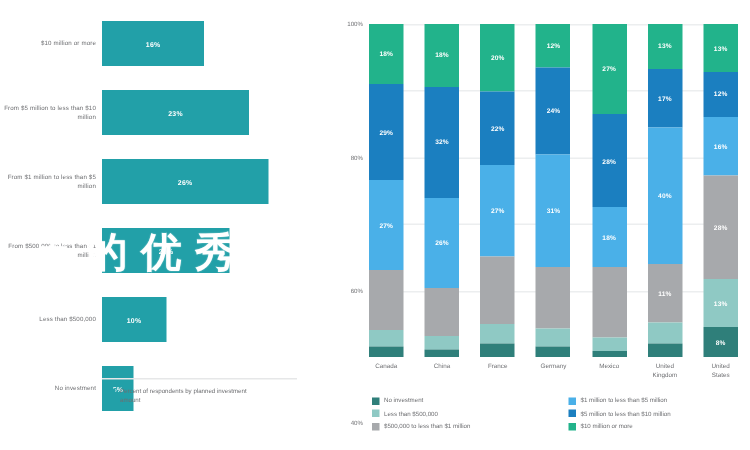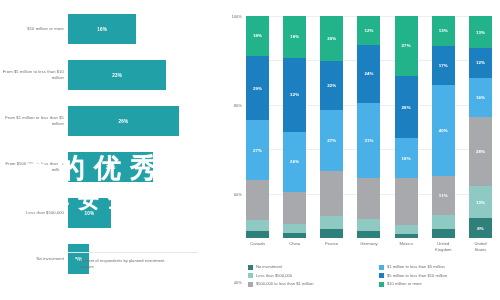--- a/index.html
+++ b/index.html
@@ -277,16 +277,15 @@
         </div>
         <div class="rc-leg-item">
           <div class="rc-leg-sw" style="background: rgb(34, 179, 139);"></div>
           <div class="rc-leg-tx">$10 million or more</div>
         </div>
       </div>
   </div>
 
   <div class="watermark">
     <div class="wm-line wm1">市的优秀</div>
-    <div class="wm-line wm2">了解安全</div>
   </div>
 
 </div>
 
 </body></html>

